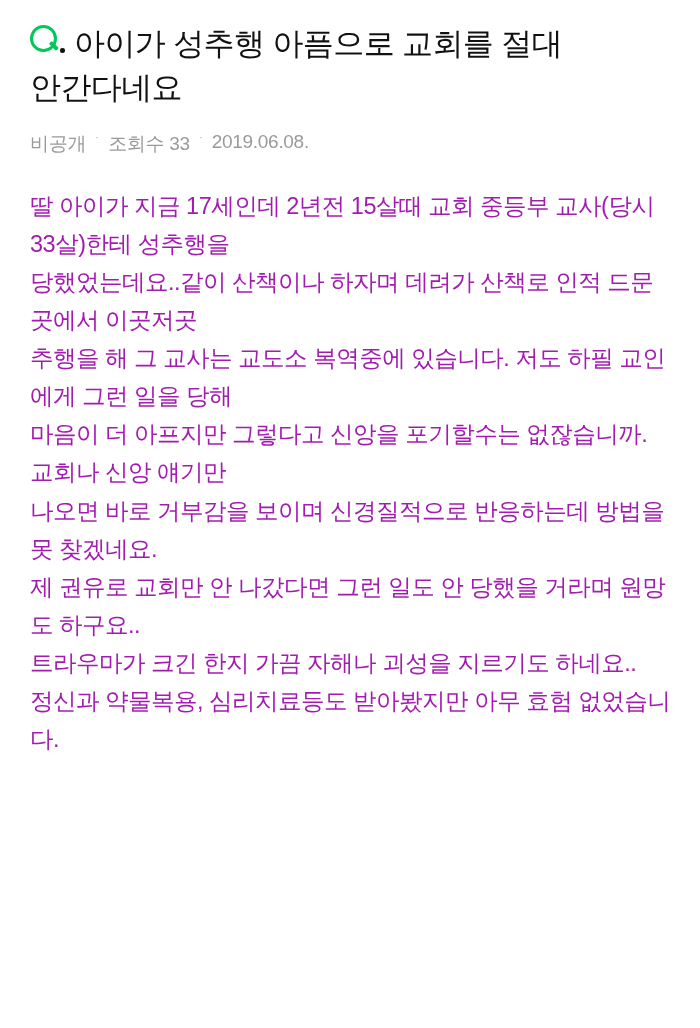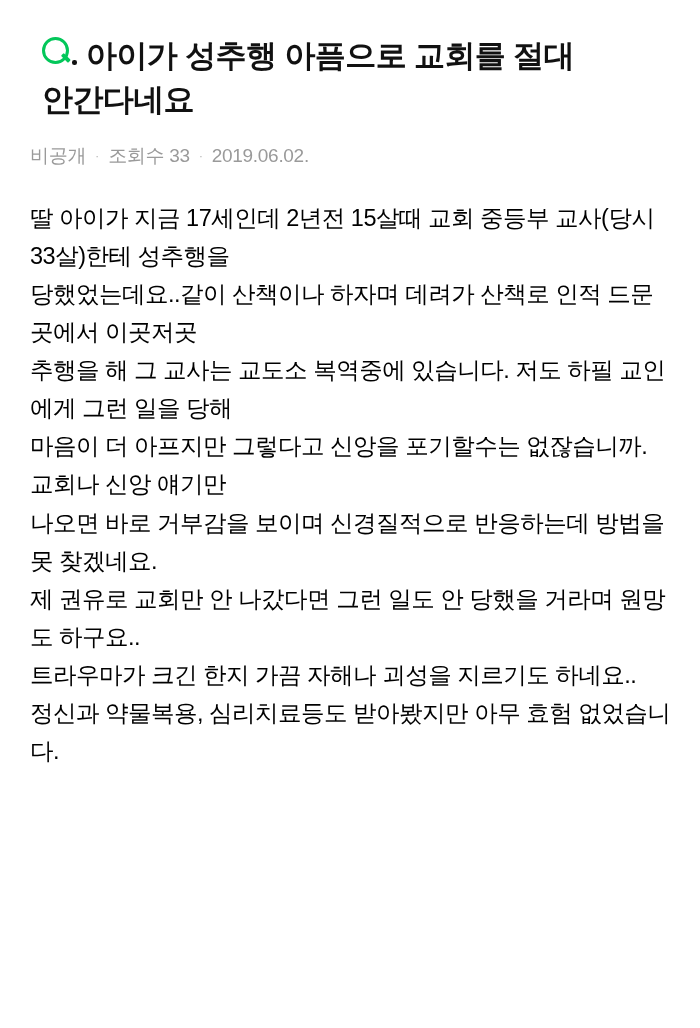--- a/index.html
+++ b/index.html
@@ -20,24 +20,24 @@
     padding: 22px 28px 0 30px;
   }
 
   
   .title-row {
     display: block;
   }
   .title {
     font-size: 31px;
     line-height: 1.42;
-    font-weight: 700;
+    font-weight: 400;
     letter-spacing: -0.6px;
     color: #111111;
-    margin: 12px;
+    margin: 0;
     word-break: keep-all;
   }
   .q-badge {
     display: inline-block;
     vertical-align: -3px;
     margin-right: 10px;
     position: relative;
     width: 34px;
     height: 34px;
   }
@@ -71,58 +71,58 @@
     border-radius: 50%;
   }
 
   
   .meta {
     margin-top: 21px;
     font-size: 19px;
     color: #9a9a9a;
     letter-spacing: -0.3px;
     display: flex;
-    align-items: center;
+    align-items: flex-start;
     flex-wrap: wrap;
   }
   .meta .sep {
     margin: 0 9px;
     font-size: 13px;
     color: #b9b9b9;
     line-height: 1;
     transform: translateY(-1px);
   }
 
   
   .body-text {
     margin-top: 30px;
     font-size: 23.5px;
     line-height: 1.62;
-    color: #000000;
+    color: #a21caf;
     letter-spacing: -0.5px;
     white-space: pre-wrap;
     word-break: break-word;
     padding-bottom: 16px;
   }
 </style>
 </head>
 <body>
 
 <div class="page">
 
   <div class="title-row">
     <h1 class="title"><span class="q-badge"><span class="ring"></span><span class="tail"></span><span class="dot"></span></span><span>아이가 성추행 아픔으로 교회를 절대 안간다네요</span></h1>
   </div>
 
   <div class="meta">
     <span>비공개</span>
     <span class="sep">·</span>
     <span>조회수 33</span>
     <span class="sep">·</span>
-    <span>2019.06.02.</span>
+    <span>2019.06.08.</span>
   </div>
 
   <div class="body-text">딸 아이가 지금 17세인데 2년전 15살때 교회 중등부 교사(당시 33살)한테 성추행을
 당했었는데요..같이 산책이나 하자며 데려가 산책로 인적 드문 곳에서 이곳저곳
 추행을 해 그 교사는 교도소 복역중에 있습니다. 저도 하필 교인에게 그런 일을 당해
 마음이 더 아프지만 그렇다고 신앙을 포기할수는 없잖습니까. 교회나 신앙 얘기만
 나오면 바로 거부감을 보이며 신경질적으로 반응하는데 방법을 못 찾겠네요.
 제 권유로 교회만 안 나갔다면 그런 일도 안 당했을 거라며 원망도 하구요..
 트라우마가 크긴 한지 가끔 자해나 괴성을 지르기도 하네요..
 정신과 약물복용, 심리치료등도 받아봤지만 아무 효험 없었습니다.</div>

